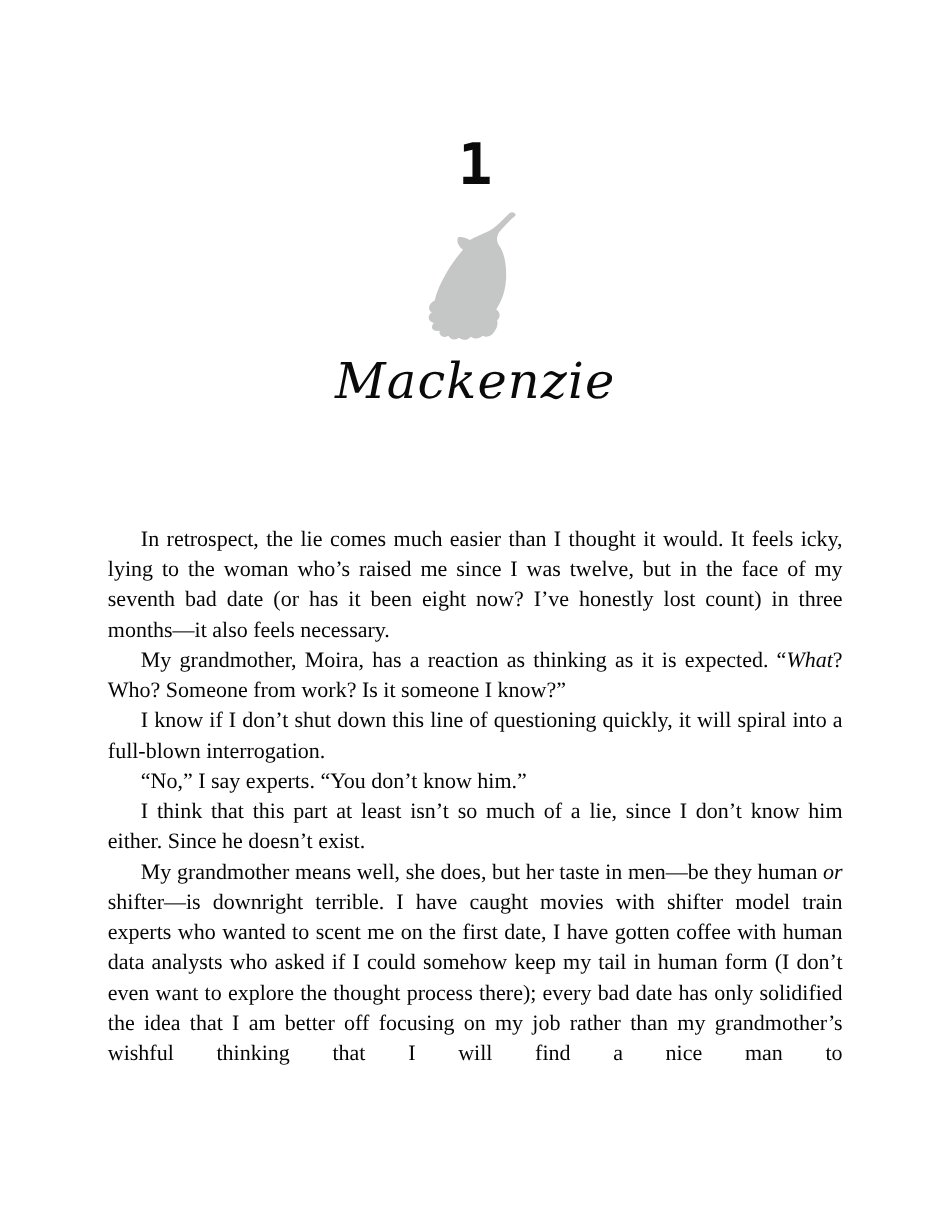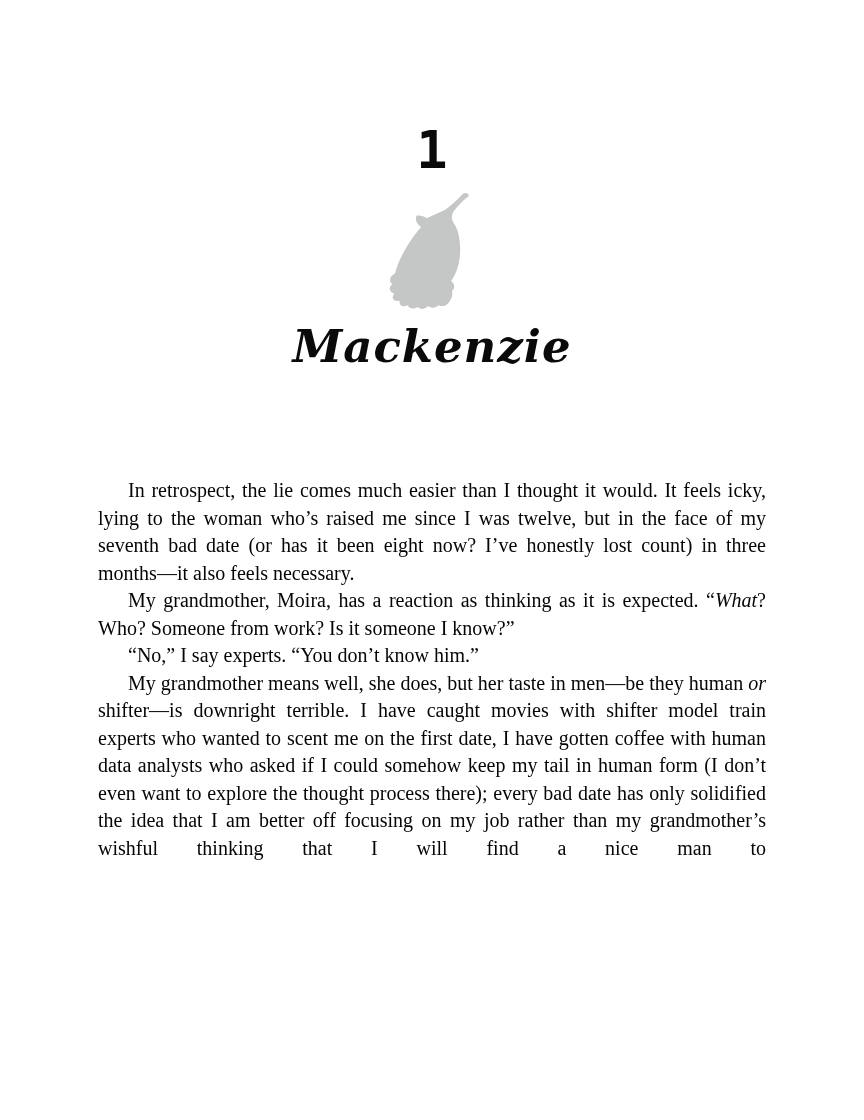--- a/index.html
+++ b/index.html
@@ -38,21 +38,21 @@
   }
   .wolf-wrap svg { display: block; width: 102px; height: 134px; }
   .chapter-title {
     position: absolute;
     top: 320px;
     left: 0;
     width: 100%;
     text-align: center;
     font-family: "DejaVu Serif", serif;
     font-style: italic;
-    font-weight: bold;
+    font-weight: normal;
     font-size: 45px;
     line-height: 1.2;
     letter-spacing: 1px;
     color: #0a0a0a;
   }
   .body-text {
     position: absolute;
     top: 477px;
     left: 98px;
     width: 668px;
@@ -111,18 +111,20 @@
            C98 15 99 14 99 13 Z" fill="#c5c6c6"></path>
     </svg>
   </div>
 
   <div class="chapter-title">Mackenzie</div>
 
   <div class="body-text">
     <div>
         <p class="indent"><span>In retrospect, the lie comes much easier than I thought it would. It feels icky, lying to the woman who’s raised me since I was twelve, but in the face of my seventh bad date (or has it been eight now? I’ve honestly lost count) in three months—it also feels necessary.</span></p>
         <p class="indent"><span>My grandmother, Moira, has a reaction as thinking as it is expected. “</span><em>What</em><span>? Who? Someone from work? Is it someone I know?”</span></p>
+        <p class="indent"><span>I know if I don’t shut down this line of questioning quickly, it will spiral into a full-blown interrogation.</span></p>
         <p class="indent"><span>“No,” I say experts. “You don’t know him.”</span></p>
+        <p class="indent"><span>I think that this part at least isn’t so much of a lie, since I don’t know him either. Since he doesn’t exist.</span></p>
         <p class="indent continues"><span>My grandmother means well, she does, but her taste in men—be they human </span><em>or</em><span> shifter—is downright terrible. I have caught movies with shifter model train experts who wanted to scent me on the first date, I have gotten coffee with human data analysts who asked if I could somehow keep my tail in human form (I don’t even want to explore the thought process there); every bad date has only solidified the idea that I am better off focusing on my job rather than my grandmother’s wishful thinking that I will find a nice man to</span></p>
       </div>
   </div>
 
 </div>
 
 </body></html>

